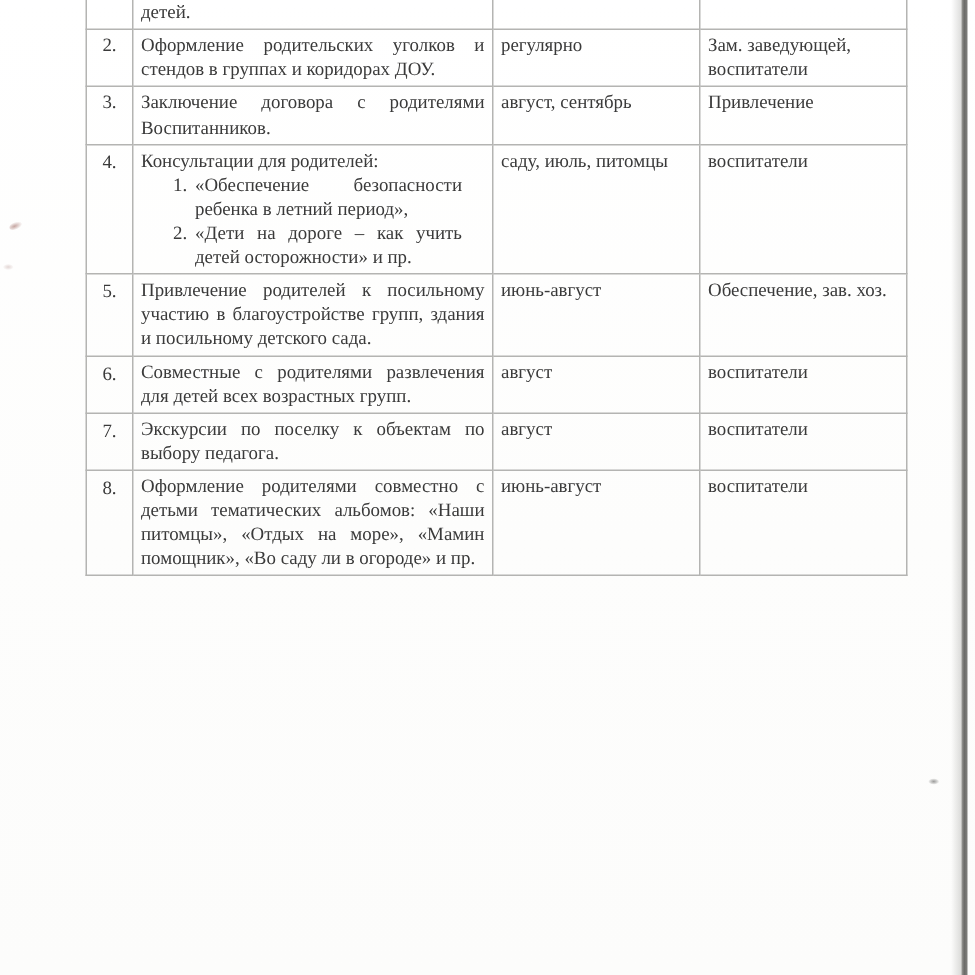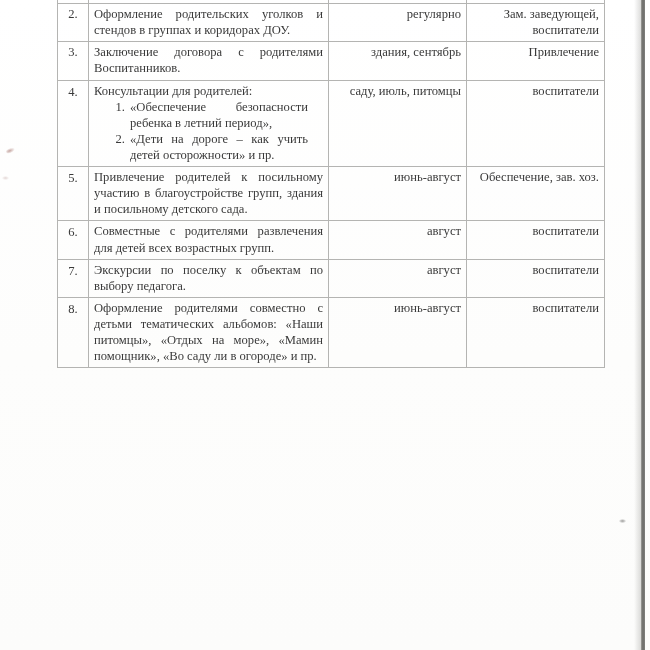--- a/index.html
+++ b/index.html
@@ -94,21 +94,21 @@
   }
   td.activity {
     text-align: justify;
     text-justify: inter-word;
     hyphens: none;
   }
   td.activity .lead {
     display: block;
   }
   td.center-mid {
-    text-align: right;
+    text-align: left;
     vertical-align: middle;
   }
 
   
   ol.sublist {
     margin: 0 15px 0 20px;
     padding: 0 0 0 14px;
     list-style: decimal;
   }
   ol.sublist > li {
@@ -139,39 +139,40 @@
     <col class="c-act">
     <col class="c-time">
     <col class="c-resp">
   </colgroup>
   <tbody>
 
     <tr>
       <td class="num ink">1.</td>
       <td class="activity ink">
         <span class="lead">родителей вновь поступающих</span>
+        <span class="lead">детей.</span>
       </td>
       <td class="center-mid ink"></td>
       <td class="center-mid ink">зам. заведующей</td>
     </tr>
 
     <tr>
       <td class="num ink">2.</td>
       <td class="activity ink">Оформление родительских уголков и стендов в группах и коридорах ДОУ.</td>
       <td class="center-mid ink">регулярно</td>
       <td class="center-mid ink">
         <span class="lead">Зам. заведующей,</span>
         <span class="lead">воспитатели</span>
       </td>
     </tr>
 
     <tr>
       <td class="num ink">3.</td>
       <td class="activity ink">Заключение договора с родителями Воспитанников.</td>
-      <td class="center-mid ink">здания, сентябрь</td>
+      <td class="center-mid ink">август, сентябрь</td>
       <td class="center-mid ink">Привлечение</td>
     </tr>
 
     <tr>
       <td class="num ink" style="vertical-align:top; padding-top:3px;">4.</td>
       <td class="activity ink">
         <span class="lead">Консультации для родителей:</span>
         <ol class="sublist">
           <li>«Обеспечение безопасности ребенка в летний период»,</li>
           <li>«Дети на дороге – как учить детей осторожности» и пр.</li>

